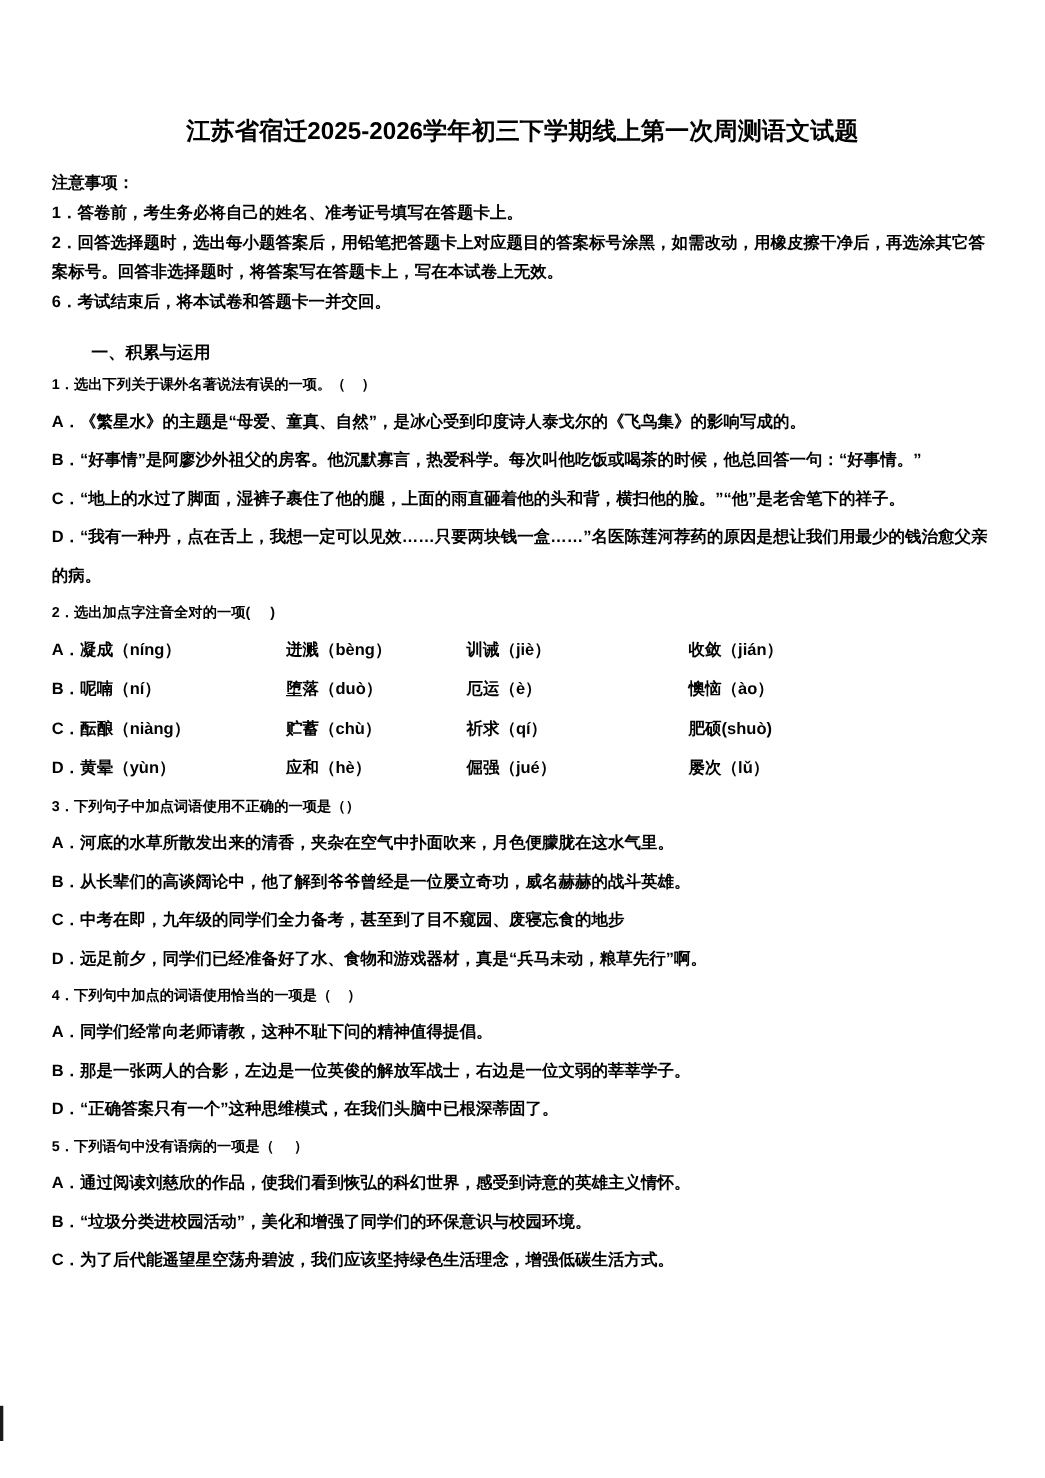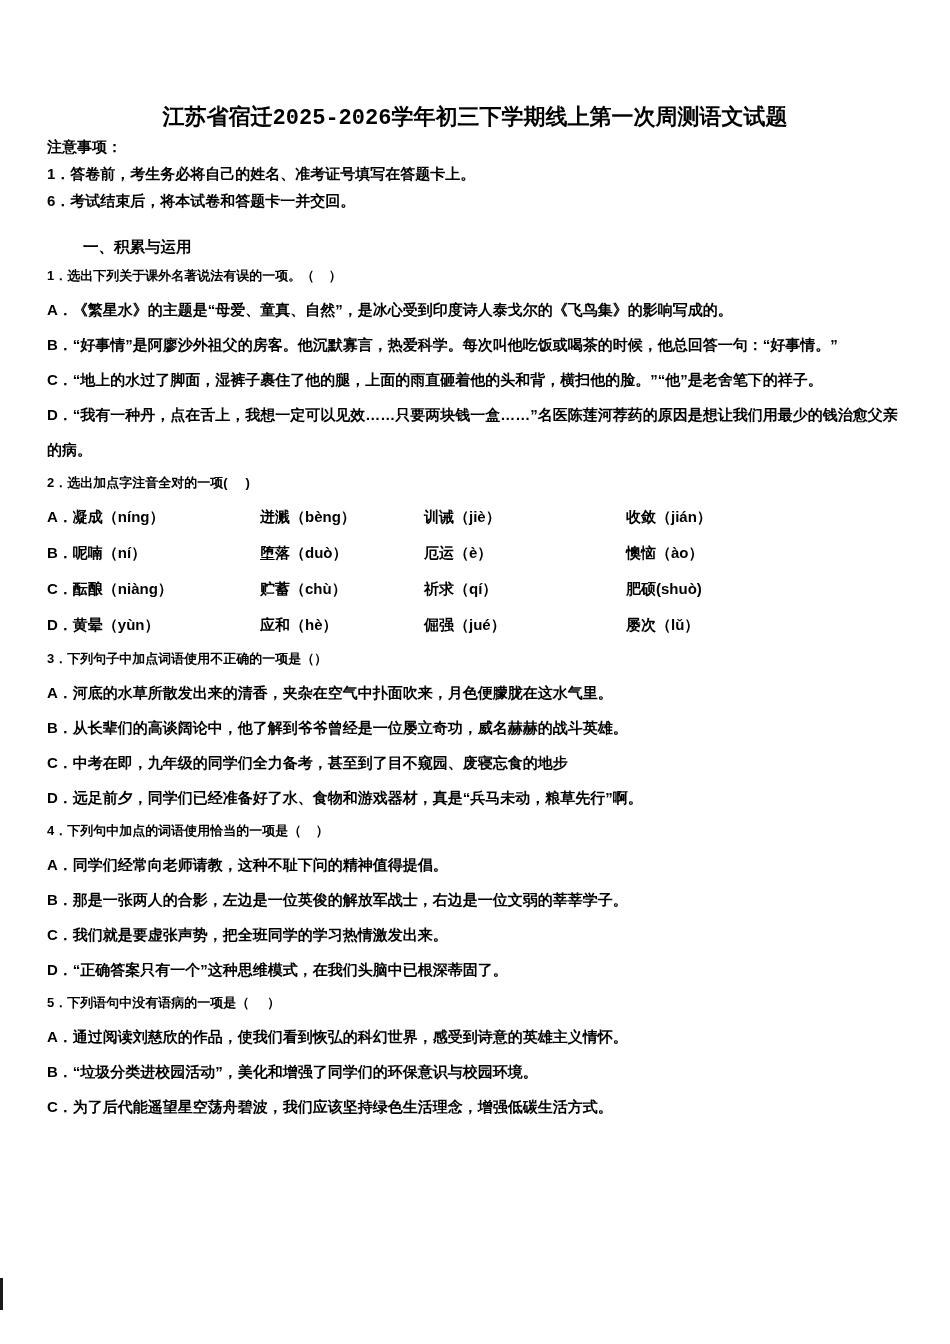--- a/index.html
+++ b/index.html
@@ -11,22 +11,21 @@
     overflow: hidden;
     font-family: "Liberation Sans", "DejaVu Sans", sans-serif;
     color: #000000;
   }
   .page { padding: 104px 47px 0 47px; }
   .title {
     font-size: 22px;
     line-height: 30px;
     font-weight: 700;
     text-align: center;
-    margin-bottom: 0;
-    font-family: Liberation Mono, monospace;
+    margin-bottom: 20px;
   }
   .notice-heading { font-size: 15px; font-weight: 600; line-height: 26px; }
   .notice-item { font-size: 15px; font-weight: 600; line-height: 27px; }
   .section-heading {
     font-size: 15.5px;
     font-weight: 700;
     line-height: 26px;
     margin-top: 20px;
     margin-left: 36px;
   }
@@ -62,20 +61,21 @@
 </head>
 <body>
 
 <div class="page">
 
   <h1 class="title">江苏省宿迁2025-2026学年初三下学期线上第一次周测语文试题</h1>
 
   <div class="notice">
     <div class="notice-heading">注意事项：</div>
     <div class="notice-item">1．答卷前，考生务必将自己的姓名、准考证号填写在答题卡上。</div>
+    <div class="notice-item">2．回答选择题时，选出每小题答案后，用铅笔把答题卡上对应题目的答案标号涂黑，如需改动，用橡皮擦干净后，再选涂其它答案标号。回答非选择题时，将答案写在答题卡上，写在本试卷上无效。</div>
     <div class="notice-item">6．考试结束后，将本试卷和答题卡一并交回。</div>
   </div>
 
   <div class="section-heading">一、积累与运用</div>
 
   <section class="question">
     <div class="q-stem">1．选出下列关于课外名著说法有误的一项。（    ）</div>
     <div class="q-option">A．《繁星水》的主题是“母爱、童真、自然”，是冰心受到印度诗人泰戈尔的《飞鸟集》的影响写成的。</div>
     <div class="q-option">B．“好事情”是阿廖沙外祖父的房客。他沉默寡言，热爱科学。每次叫他吃饭或喝茶的时候，他总回答一句：“好事情。”</div>
     <div class="q-option">C．“地上的水过了脚面，湿裤子裹住了他的腿，上面的雨直砸着他的头和背，横扫他的脸。”“他”是老舍笔下的祥子。</div>
@@ -119,21 +119,20 @@
     <div class="q-option">A．河底的水草所散发出来的清香，夹杂在空气中扑面吹来，月色便朦胧在这水气里。</div>
     <div class="q-option">B．从长辈们的高谈阔论中，他了解到爷爷曾经是一位屡立奇功，威名赫赫的战斗英雄。</div>
     <div class="q-option">C．中考在即，九年级的同学们全力备考，甚至到了目不窥园、废寝忘食的地步</div>
     <div class="q-option">D．远足前夕，同学们已经准备好了水、食物和游戏器材，真是“兵马未动，粮草先行”啊。</div>
   </section>
 
   <section class="question">
     <div class="q-stem">4．下列句中加点的词语使用恰当的一项是（    ）</div>
     <div class="q-option">A．同学们经常向老师请教，这种不耻下问的精神值得提倡。</div>
     <div class="q-option">B．那是一张两人的合影，左边是一位英俊的解放军战士，右边是一位文弱的莘莘学子。</div>
-    <div class="q-option">C．我们就是要虚张声势，把全班同学的学习热情激发出来。</div>
     <div class="q-option">D．“正确答案只有一个”这种思维模式，在我们头脑中已根深蒂固了。</div>
   </section>
 
   <section class="question">
     <div class="q-stem">5．下列语句中没有语病的一项是（     ）</div>
     <div class="q-option">A．通过阅读刘慈欣的作品，使我们看到恢弘的科幻世界，感受到诗意的英雄主义情怀。</div>
     <div class="q-option">B．“垃圾分类进校园活动”，美化和增强了同学们的环保意识与校园环境。</div>
     <div class="q-option">C．为了后代能遥望星空荡舟碧波，我们应该坚持绿色生活理念，增强低碳生活方式。</div>
   </section>
 

